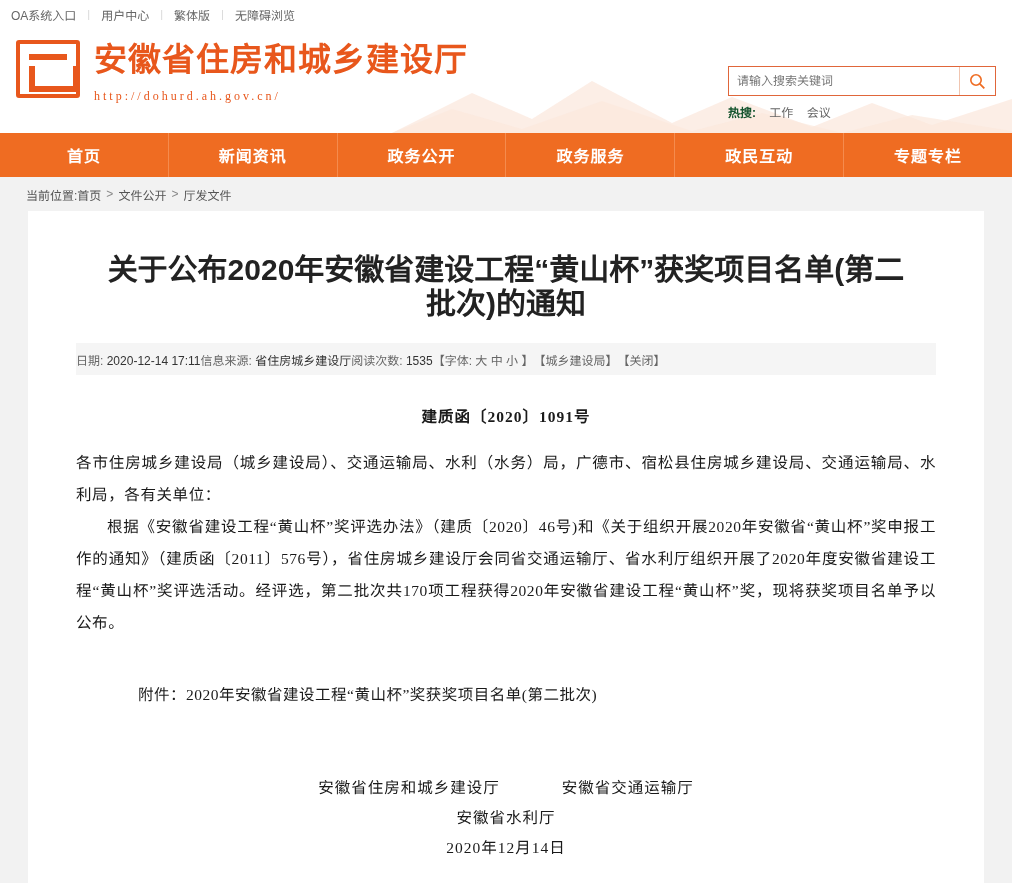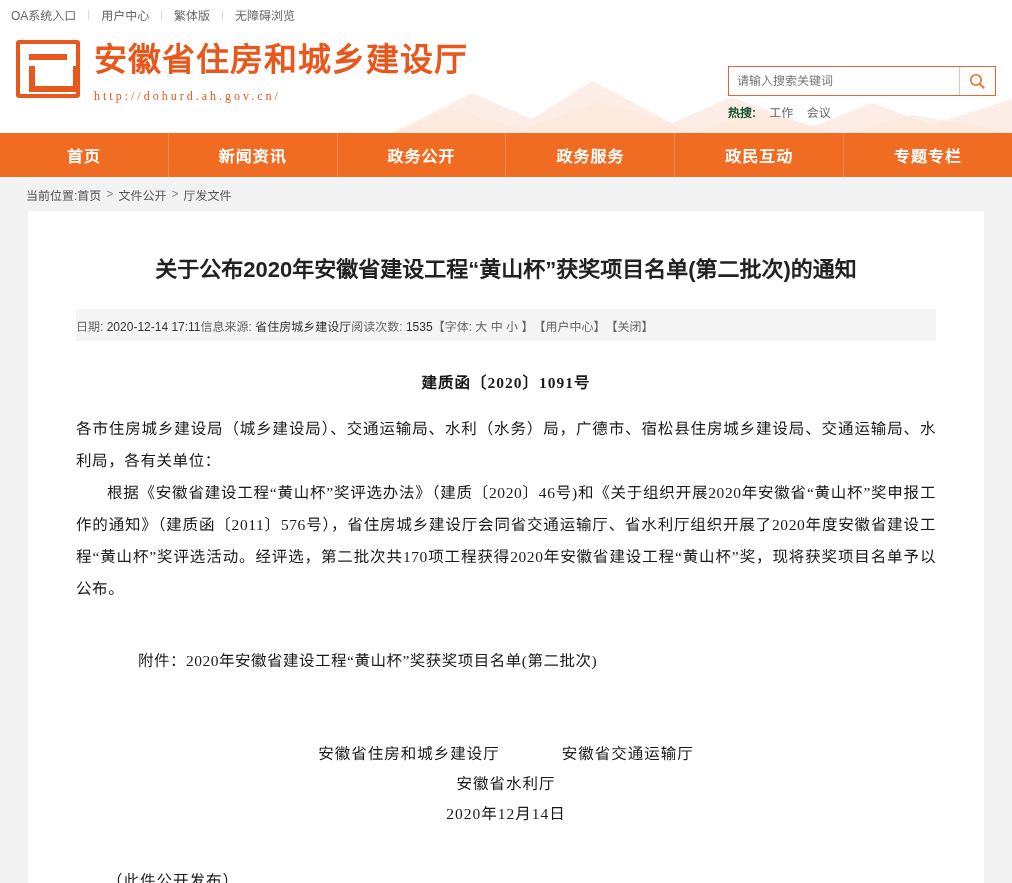--- a/index.html
+++ b/index.html
@@ -195,21 +195,21 @@
   }
   .paper {
     width: 956px;
     margin: 0 auto;
     background: #fff;
     padding: 34px 48px 30px 48px;
     min-height: 660px;
   }
   .doc-title {
     text-align: center;
-    font-size: 22px;
+    font-size: 30px;
     font-weight: bold;
     color: #222;
     line-height: 34px;
     padding: 8px 30px 22px 30px;
     font-family: "Liberation Sans", sans-serif;
   }
   .meta {
     background: #f5f5f5;
     height: 32px;
     display: flex;
@@ -345,21 +345,21 @@
         <span>阅读次数:</span>
         <span class="strong">1535</span>
       </span>
       <span>
         <span>【字体:</span>
         <a href="#">大</a>
         <a href="#">中</a>
         <a href="#">小</a>
         <span>】</span>
       </span>
-      <a href="#">【用户中心】</a>
+      <a href="#">【城乡建设局】</a>
       <a href="#">【关闭】</a>
     </div>
 
     <div class="body-text">
       <div class="docnum">建质函〔2020〕1091号</div>
       <div class="para">各市住房城乡建设局（城乡建设局）、交通运输局、水利（水务）局，广德市、宿松县住房城乡建设局、交通运输局、水利局，各有关单位：</div>
       <div class="para indent">根据《安徽省建设工程“黄山杯”奖评选办法》（建质〔2020〕46号)和《关于组织开展2020年安徽省“黄山杯”奖申报工作的通知》（建质函〔2011〕576号），省住房城乡建设厅会同省交通运输厅、省水利厅组织开展了2020年度安徽省建设工程“黄山杯”奖评选活动。经评选，第二批次共170项工程获得2020年安徽省建设工程“黄山杯”奖，现将获奖项目名单予以公布。</div>
 
       <div class="attach">附件：2020年安徽省建设工程“黄山杯”奖获奖项目名单(第二批次)</div>
 

